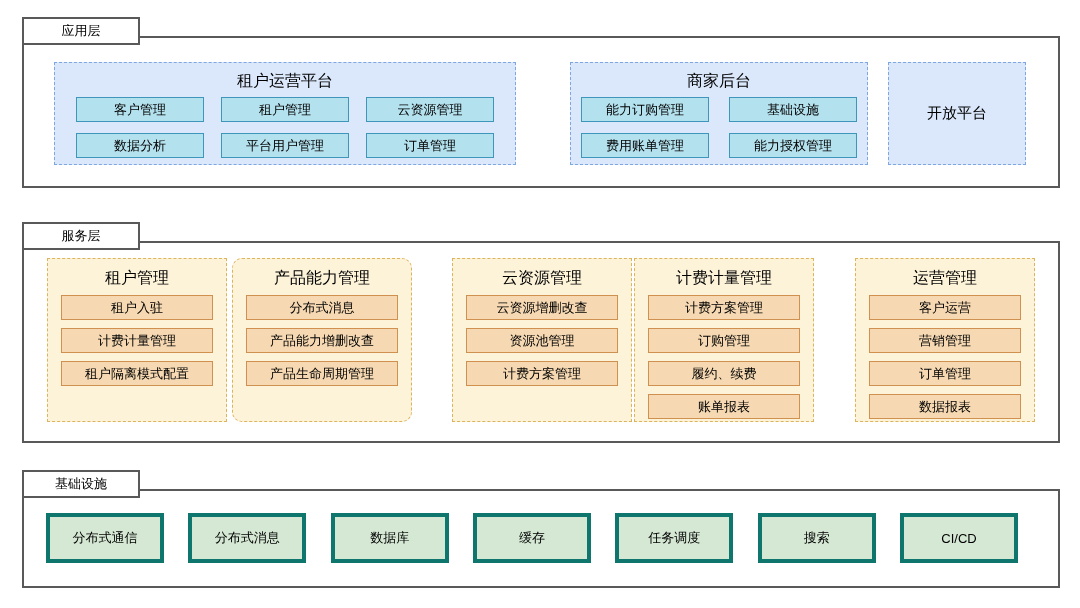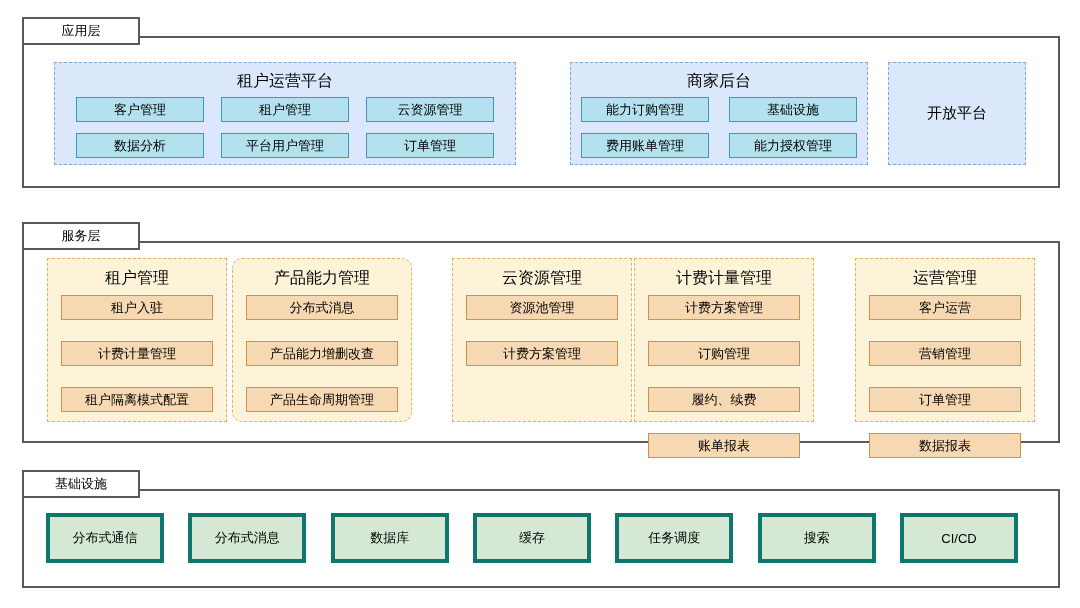--- a/index.html
+++ b/index.html
@@ -44,21 +44,21 @@
     box-sizing:border-box;height:25px;font-size:13px;white-space:nowrap;
   }
   .btn.blue{background:#b4e1ee;border:1px solid #3e96bb;width:128px;}
   .btn.tan {background:#f6d9b2;border:1px solid #cf9050;width:152px;}
   .btn.green{background:#d5e8d4;border:4px solid #0f766e;width:118px;height:50px;}
 
   .grid{display:grid;justify-content:center;margin-top:5px;}
   .g3{grid-template-columns:repeat(3,128px);gap:11px 17px;}
   .g2{grid-template-columns:repeat(2,128px);gap:11px 20px;}
 
-  .tan-col{display:flex;flex-direction:column;align-items:center;gap:21px;margin-top:6px;}
+  .tan-col{display:flex;flex-direction:column;align-items:center;gap:8px;margin-top:6px;}
 
   .infra-row{
     position:absolute;left:22px;top:22px;width:972px;
     display:flex;justify-content:space-between;
   }
 </style>
 </head>
 <body>
 
 <div id="canvas">
@@ -110,20 +110,21 @@
       <div class="tan-col">
         <div class="btn tan">分布式消息</div>
         <div class="btn tan">产品能力增删改查</div>
         <div class="btn tan">产品生命周期管理</div>
       </div>
     </div>
 
     <div class="group tan" id="sg-2">
       <div class="group-title">云资源管理</div>
       <div class="tan-col">
+        <div class="btn tan">云资源增删改查</div>
         <div class="btn tan">资源池管理</div>
         <div class="btn tan">计费方案管理</div>
       </div>
     </div>
 
     <div class="group tan" id="sg-3">
       <div class="group-title">计费计量管理</div>
       <div class="tan-col">
         <div class="btn tan">计费方案管理</div>
         <div class="btn tan">订购管理</div>

